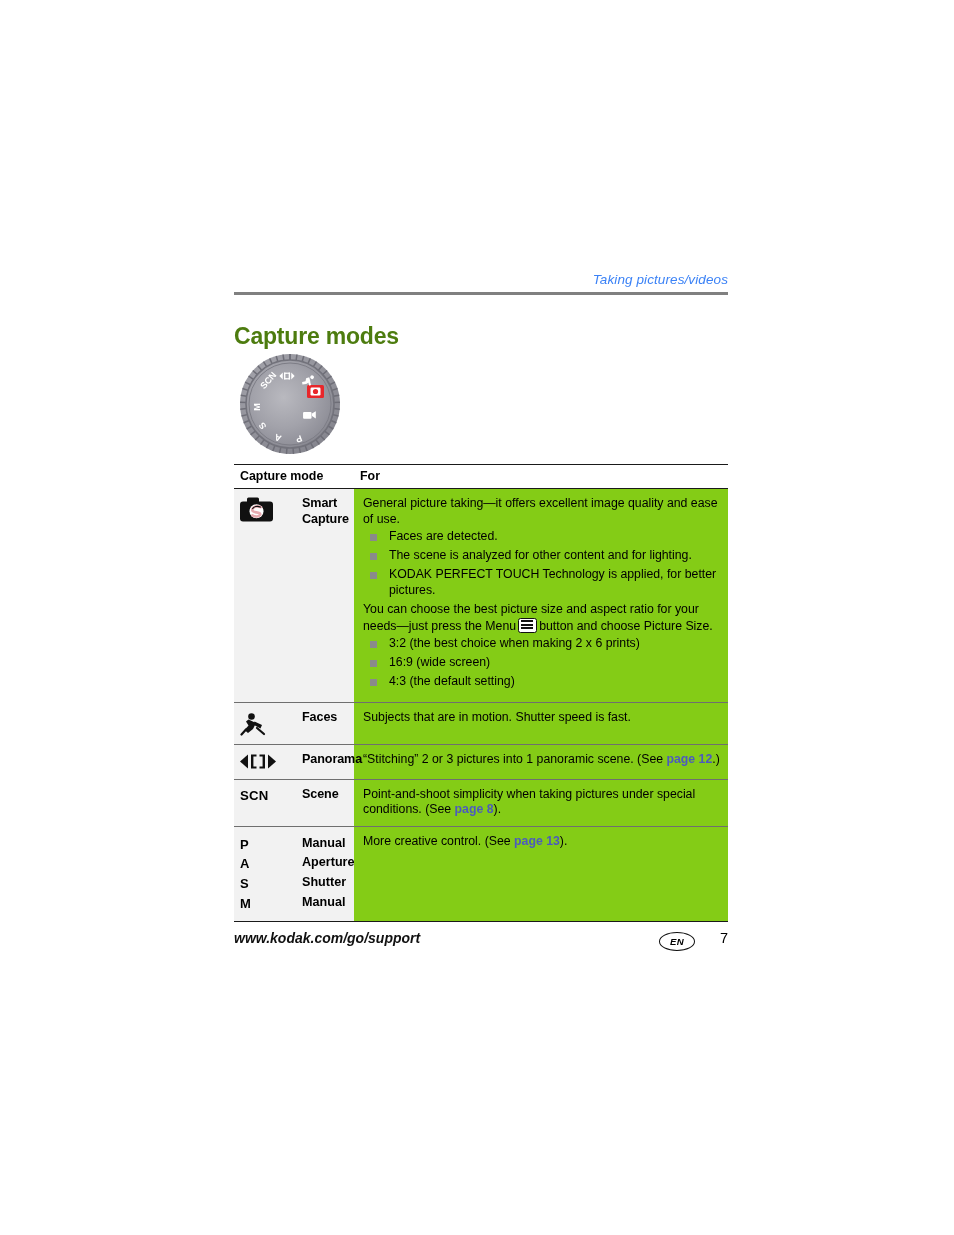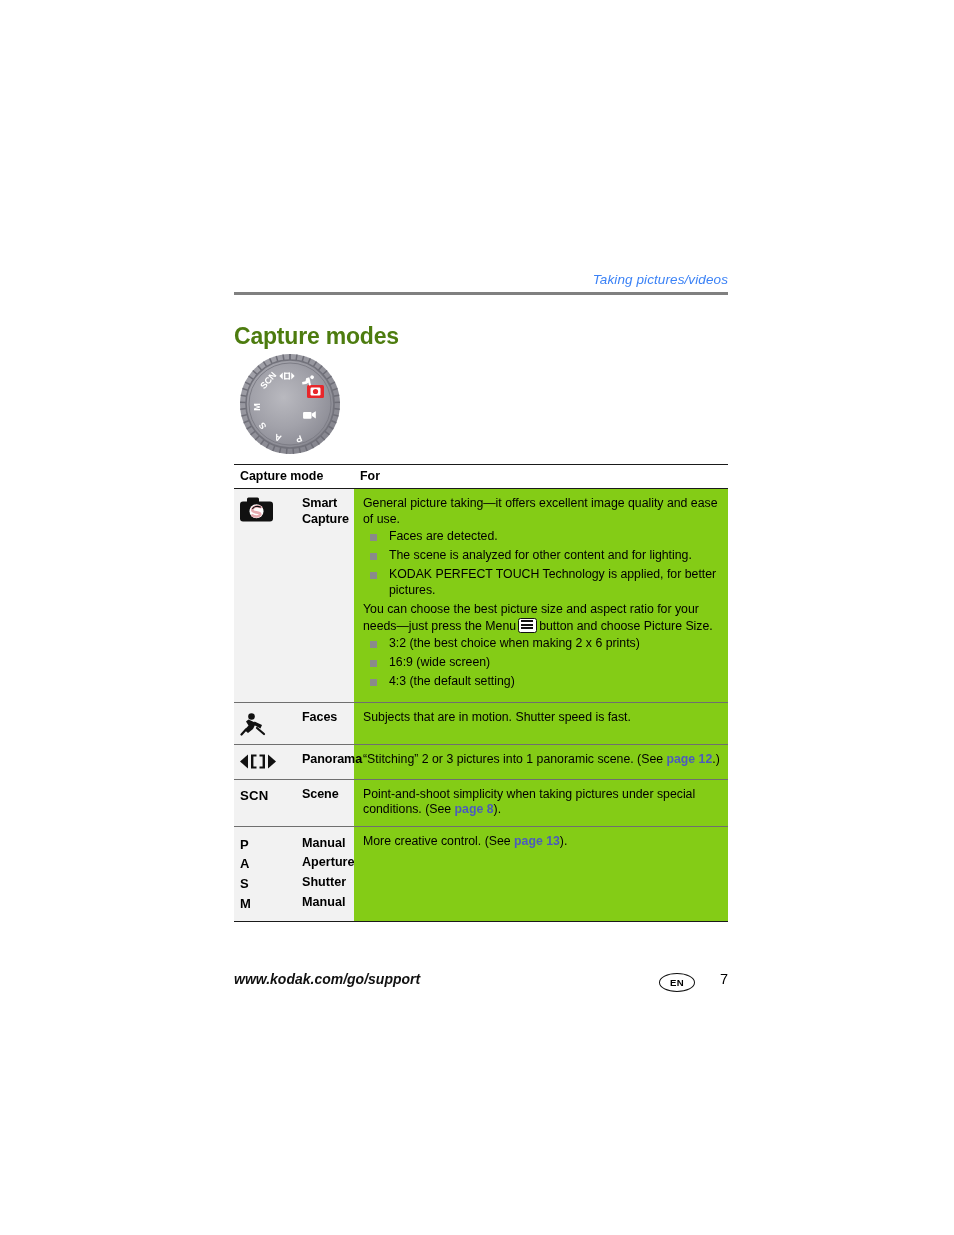--- a/index.html
+++ b/index.html
@@ -224,21 +224,20 @@
   .menu-icon i.r2 { top: 5.2px; }
   .menu-icon i.r3 { top: 8.8px; }
 
   
   .footer {
     position: absolute;
     top: 930px;
     left: 0;
     width: 494px;
     height: 26px;
-    margin-top: 41px;
   }
   .footer-url {
     position: absolute;
     left: 0;
     top: 0;
     font-style: italic;
     font-size: 14px;
     font-weight: 600;
     color: #111;
   }
@@ -249,20 +248,21 @@
     width: 34px;
     height: 17px;
     border: 1.4px solid #111;
     border-radius: 50%;
     font-size: 9.6px;
     font-weight: bold;
     display: flex;
     align-items: center;
     justify-content: center;
     letter-spacing: .3px;
+    font-style: italic;
   }
   .pageno {
     position: absolute;
     right: 0;
     top: 0;
     font-size: 14.5px;
     width: 16px;
     text-align: right;
   }
 </style>

